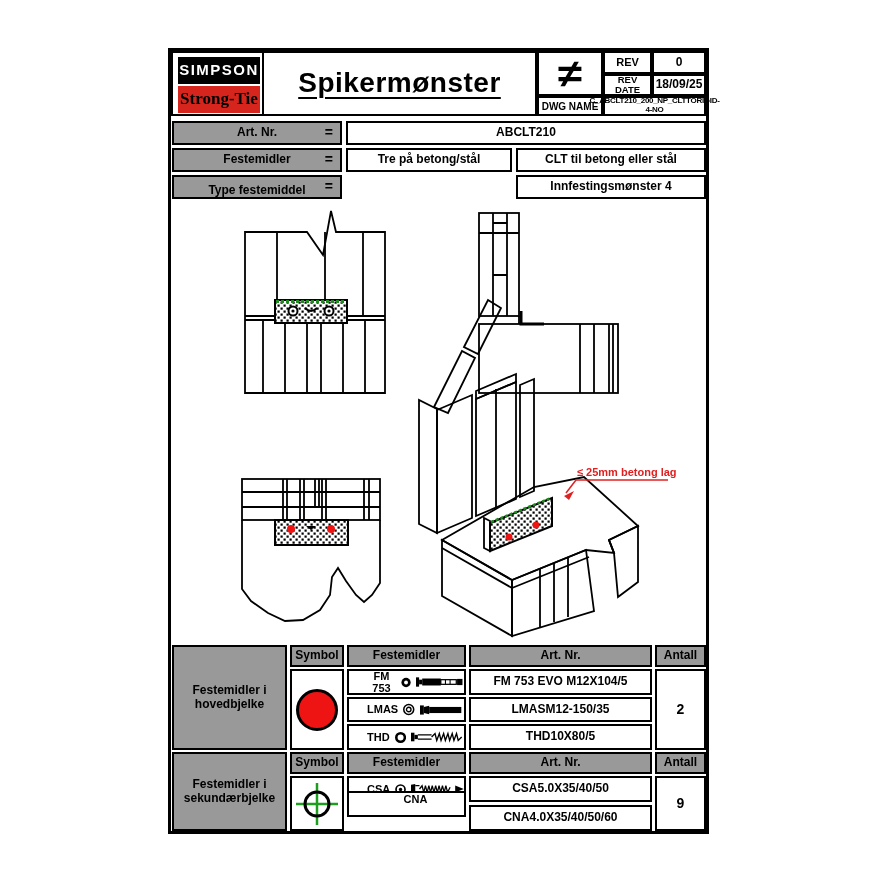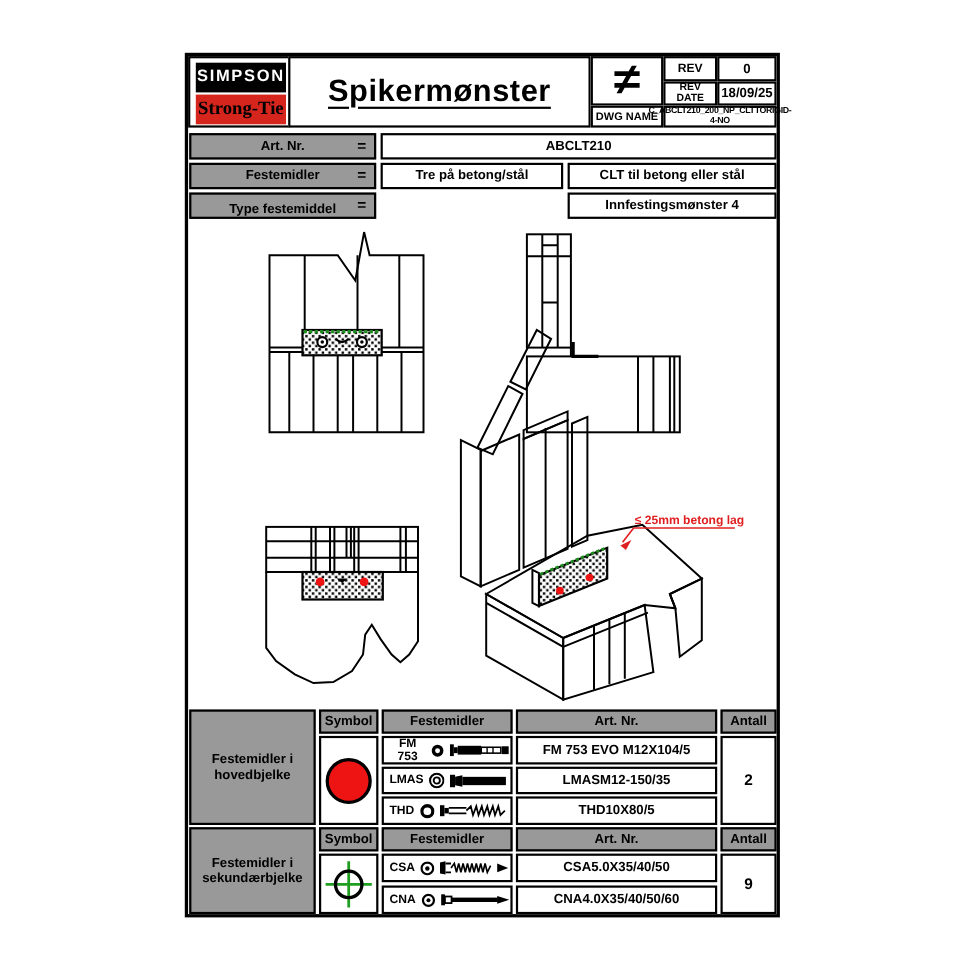--- a/index.html
+++ b/index.html
@@ -14,21 +14,21 @@
   .title { font-size:28px; font-weight:bold; text-decoration:underline;
            text-decoration-thickness:2px; text-underline-offset:5px; letter-spacing:0.5px; }
   .neq { font-size:44px; font-weight:bold; transform:scaleY(0.9); }
   .logo-box { position:absolute; display:flex; align-items:center; justify-content:center; }
   .logo-simpson { background:#000; color:#fff; font-size:15px; font-weight:bold; letter-spacing:1.5px; }
   .logo-st { background:#d6251d; color:#000000; font-family:"Liberation Serif", serif;
              font-weight:bold; font-size:17px; }
   .eqsign { position:absolute; right:7px; top:0; bottom:0; display:flex; align-items:center;
             font-size:14px; font-weight:bold; }
   .dwgval { font-size:8px; letter-spacing:-0.3px; font-weight:bold; }
-  .fastrow { justify-content:flex-start; padding-left:5px; gap:5px; font-size:11px; }
+  .fastrow { justify-content:flex-start; padding-left:18px; gap:5px; font-size:11px; }
   .redcircle { width:36px; height:36px; border-radius:50%; background:#ee1414; border:3px solid #000; }
   svg { display:block; }
 </style>
 </head>
 <body>
 
 <div class="page">
 
   <div class="frame" style="left:168px; top:48px; width:535px; height:780px;"></div>
 
@@ -235,21 +235,21 @@
       </svg>
       <svg width="62" height="16" viewBox="0 0 62 16">
         <path d="M0,3 L5,2 L5,14 L0,13 Z" fill="#000"></path>
         <path d="M5,4 H10 M5,12 H10" stroke="#000" stroke-width="1.6"></path>
         <path d="M10,8 l3,-4 2,8 2,-8 2,8 2,-8 2,8 2,-8 2,8 2,-8 2,8 2,-8 2,8 2,-8 2,8 2,-8 2,8 3,-6" stroke="#000" stroke-width="1.5" fill="none"></path>
         <path d="M52,4 L62,8 L52,12 Z" fill="#000"></path>
       </svg>
     </div>
     <div class="cell" style="left:297px; top:24px; width:183px; height:26px;">CSA5.0X35/40/50</div>
 
-    <div class="cell fastrow" style="left:175px; top:53px; width:119px; height:26px;">
+    <div class="cell fastrow" style="left:175px; top:39px; width:119px; height:26px;flex-direction:column;">
       <span>CNA</span>
       <svg width="13" height="13" viewBox="0 0 13 13">
         <circle cx="6.5" cy="6.5" r="5" fill="none" stroke="#000" stroke-width="2"></circle>
         <circle cx="6.5" cy="6.5" r="1.8" fill="#000"></circle>
       </svg>
       <svg width="62" height="16" viewBox="0 0 62 16">
         <rect x="0" y="3" width="3.5" height="10" fill="#000"></rect>
         <rect x="3.5" y="5" width="6" height="6" fill="none" stroke="#000" stroke-width="1.6"></rect>
         <rect x="9.5" y="6" width="42" height="4" fill="#000"></rect>
         <path d="M51,4.5 L62,8 L51,11.5 Z" fill="#000"></path>

